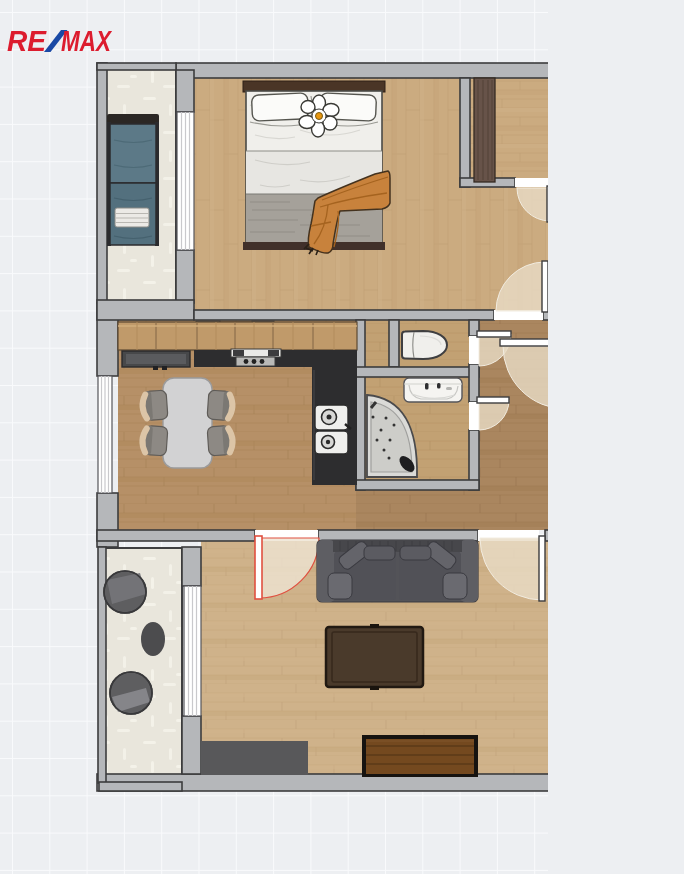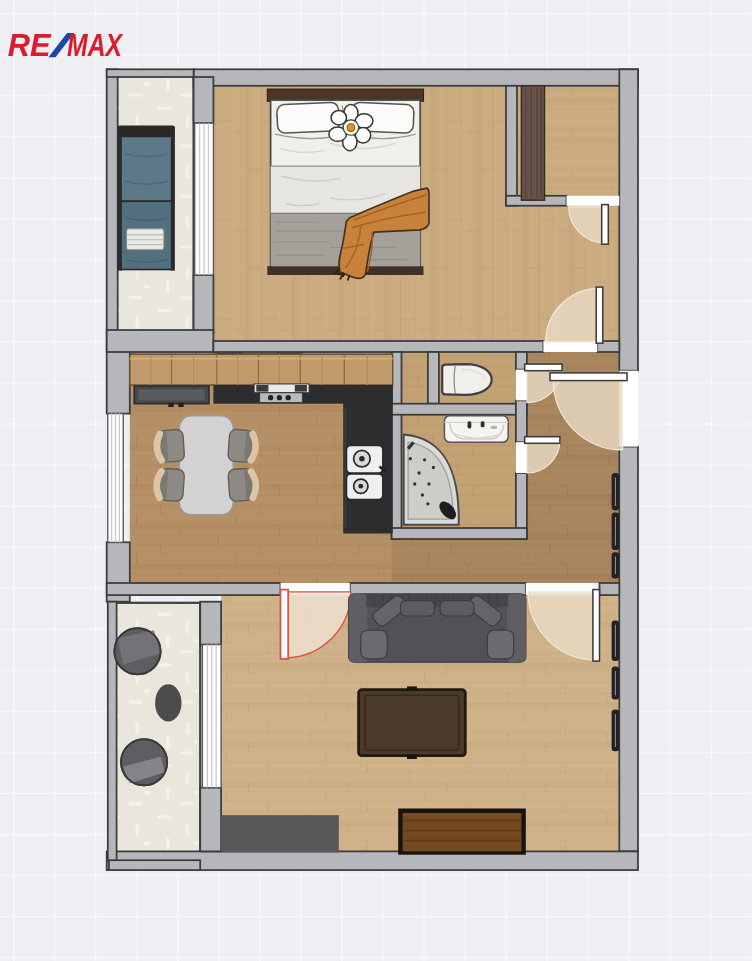--- a/index.html
+++ b/index.html
@@ -1,16 +1,16 @@
 <!DOCTYPE html>
 <html><head>
 <meta charset="utf-8">
 <style>
 html,body{margin:0;padding:0;background:#edeff2;font-family:"Liberation Sans",sans-serif;}
-#wrap{position:relative;width:684px;height:874px;overflow:hidden;}
+#wrap{position:relative;width:548px;height:874px;overflow:hidden;}
 svg{display:block;}
 </style>
 </head>
 <body>
 <div id="wrap">
 <svg width="684" height="874" viewBox="0 0 684 874" xmlns="http://www.w3.org/2000/svg">
 <defs>
 <pattern id="grid" width="37.3" height="37.3" patternUnits="userSpaceOnUse" x="12" y="12">
   <rect width="37.3" height="37.3" fill="#edeff2"></rect>
   <path d="M0,0H37.3M0,0V37.3" stroke="#f9fafc" stroke-width="2"></path>

